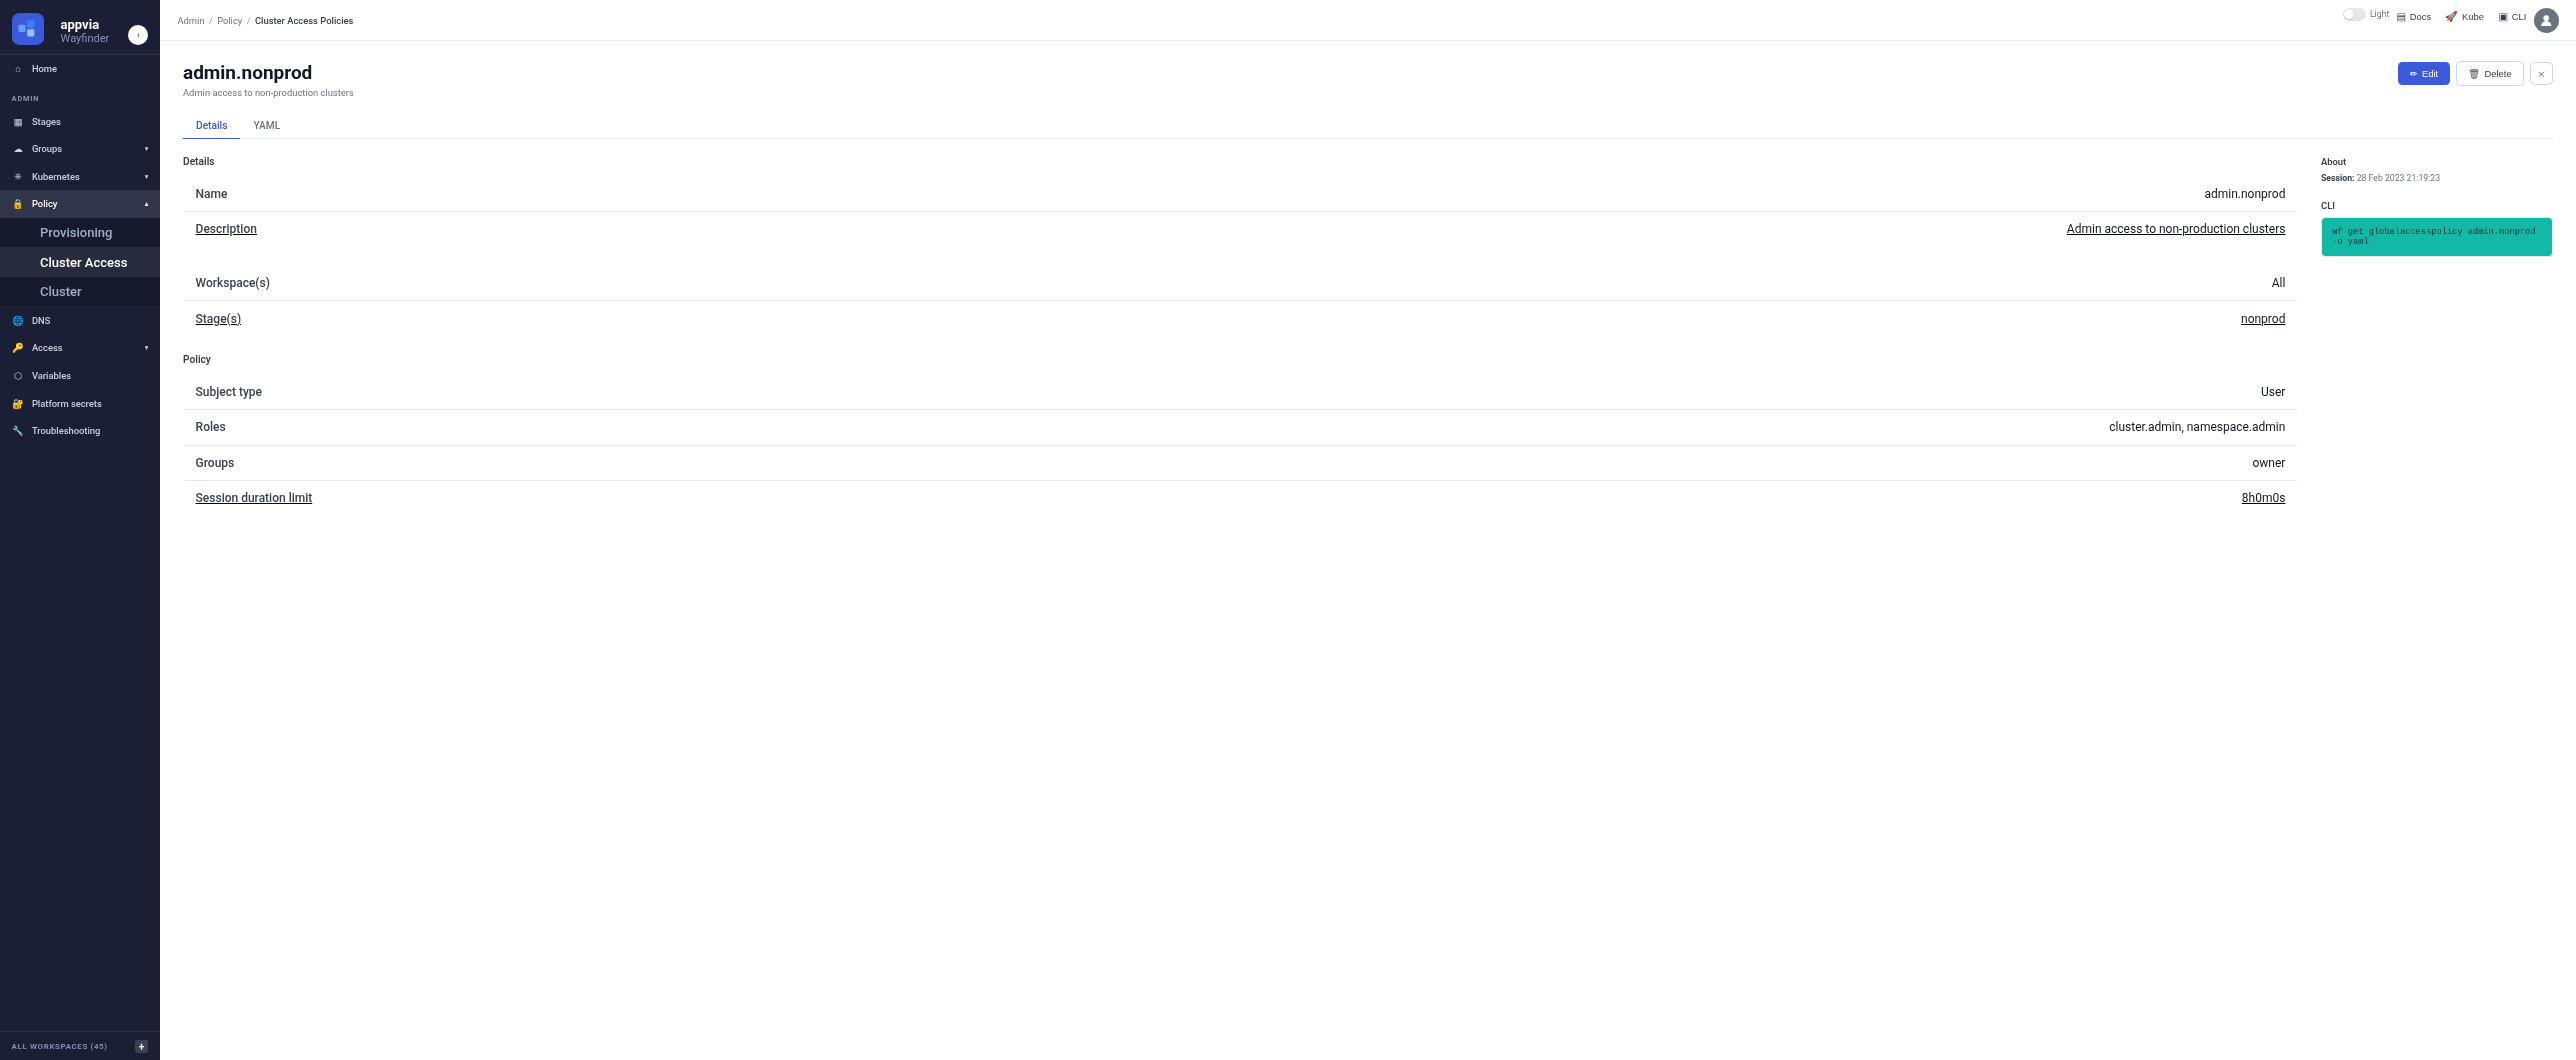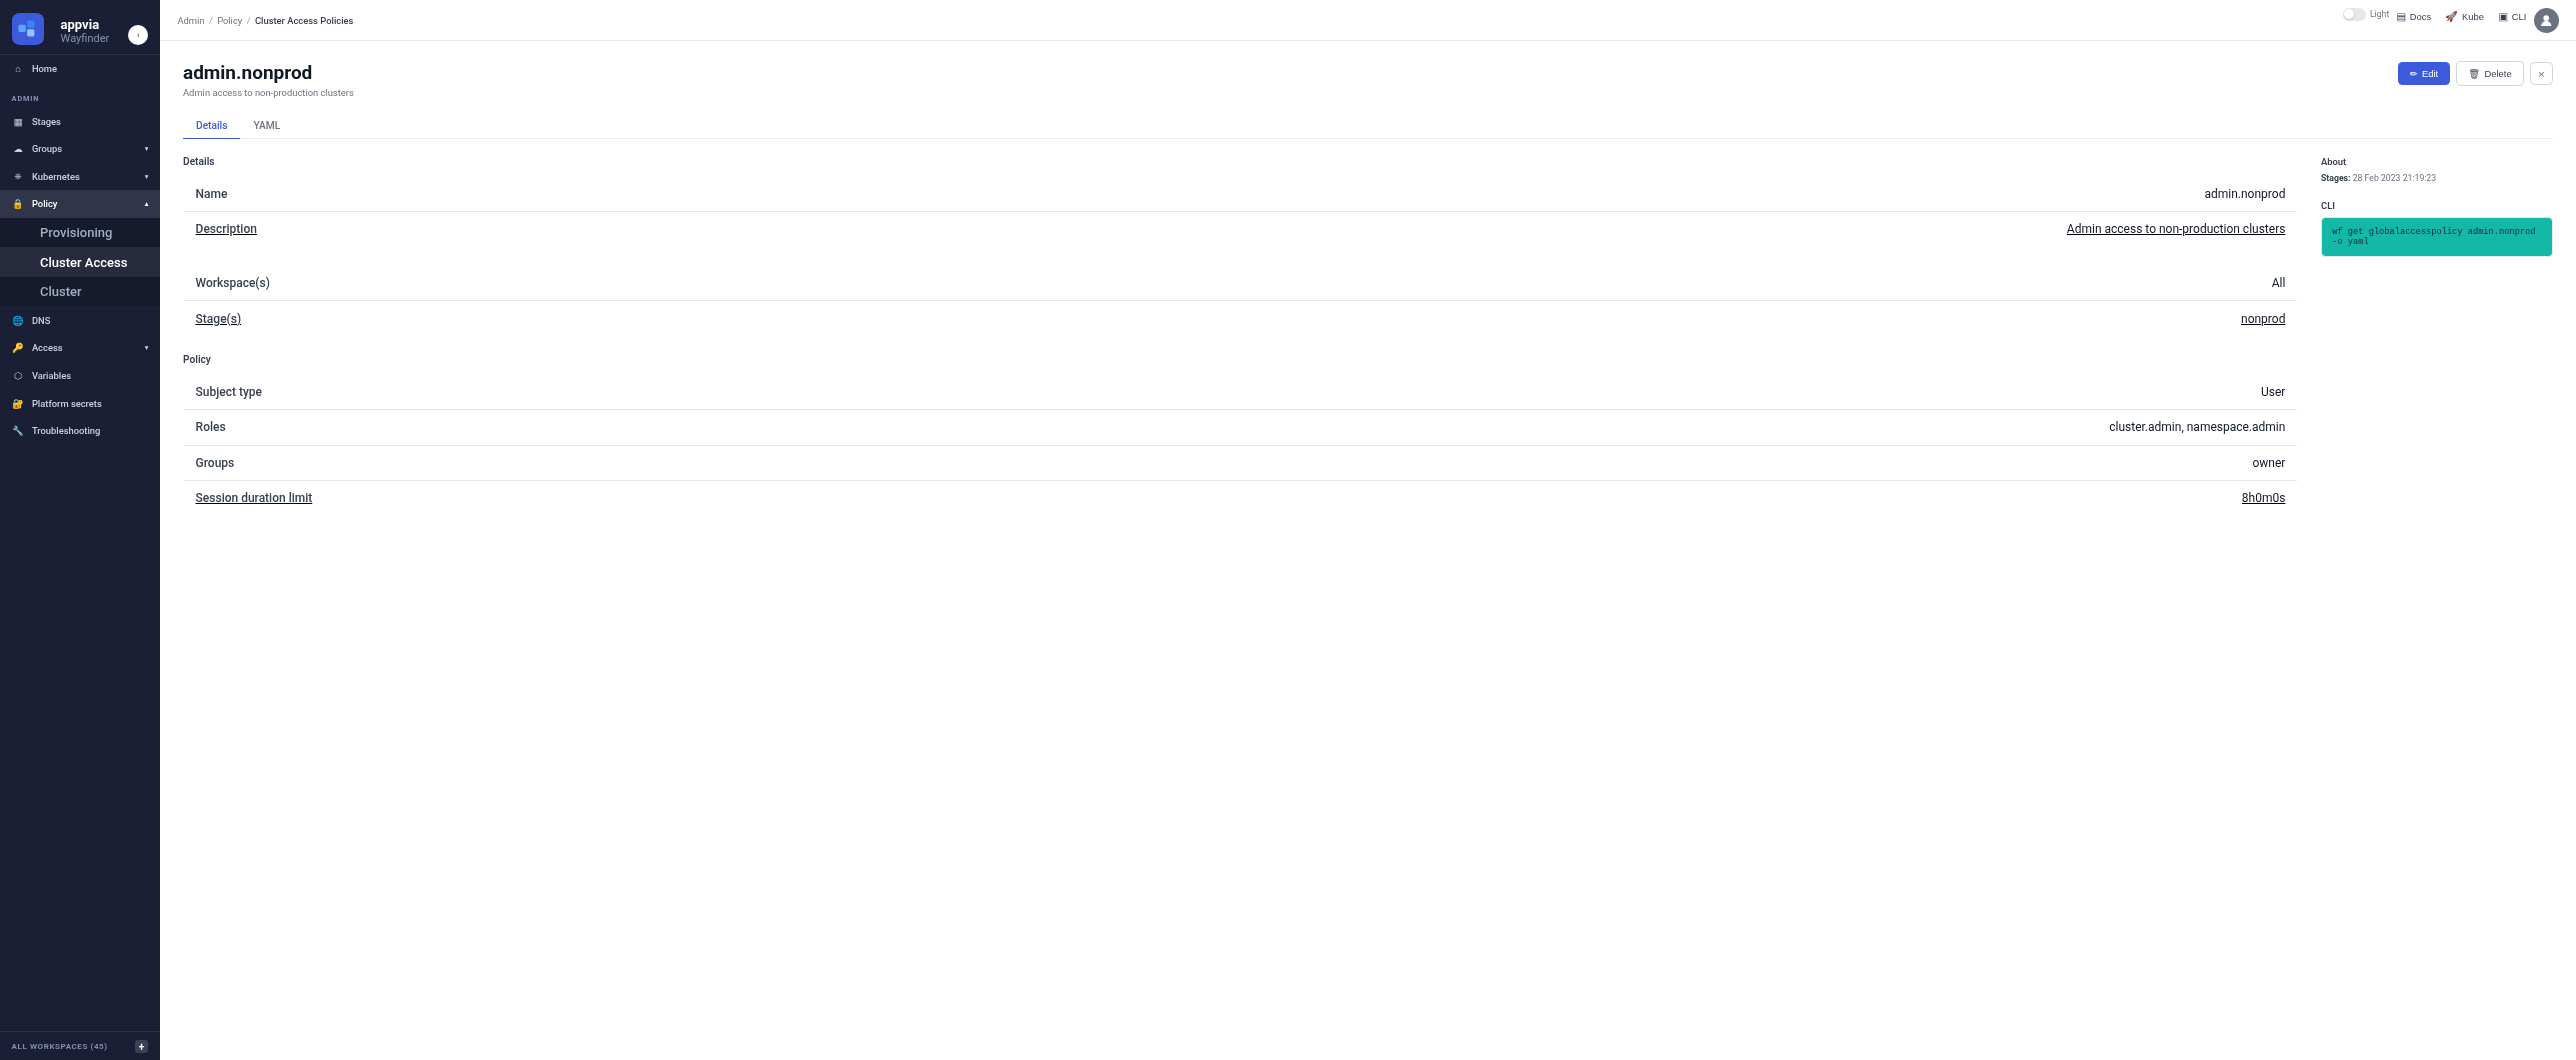--- a/index.html
+++ b/index.html
@@ -307,21 +307,21 @@
             </tbody>
           </table>
         </div>
 
       </div>
 
       <div>
         <div class="info-section">
           <div class="info-label">About</div>
           <div class="info-sublabel">
-            <strong>Stages:</strong>
+            <strong>Session:</strong>
             <span>28 Feb 2023 21:19:23</span>
           </div>
         </div>
         <div class="info-section">
           <div class="info-label">CLI</div>
           <div class="cli-block">wf get globalaccesspolicy admin.nonprod -o yaml</div>
         </div>
       </div>
     </div>
   </div>

